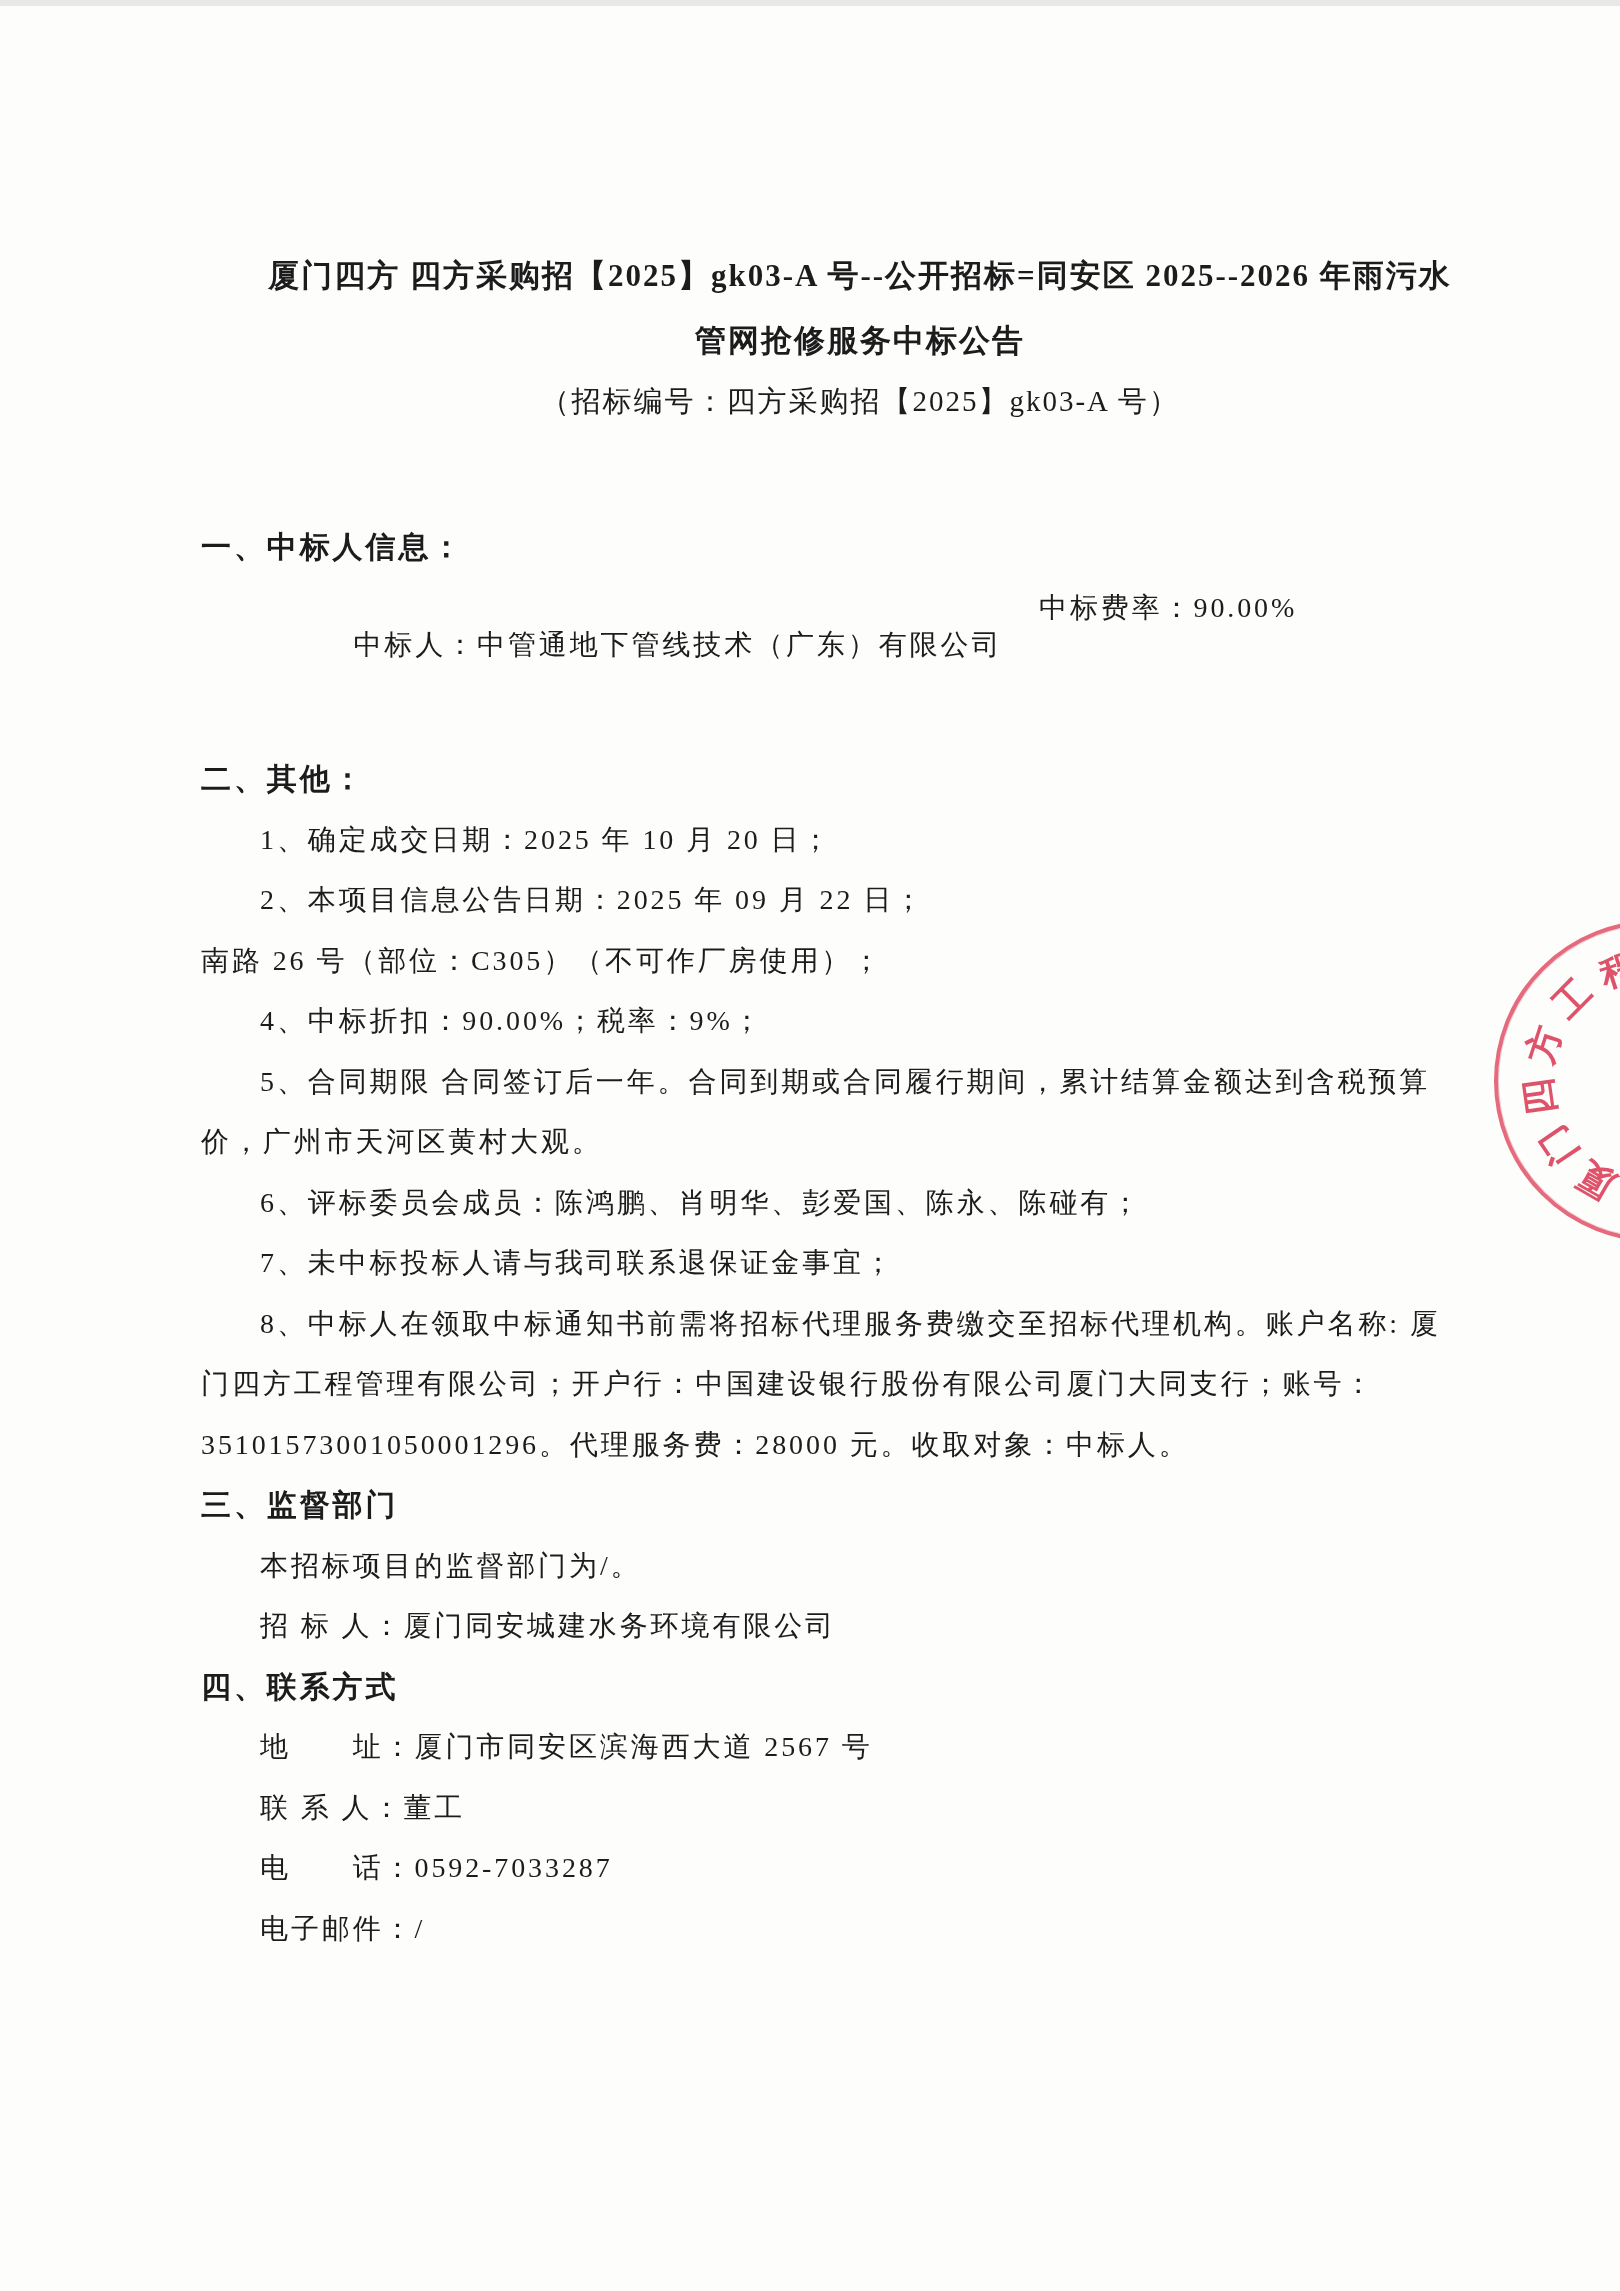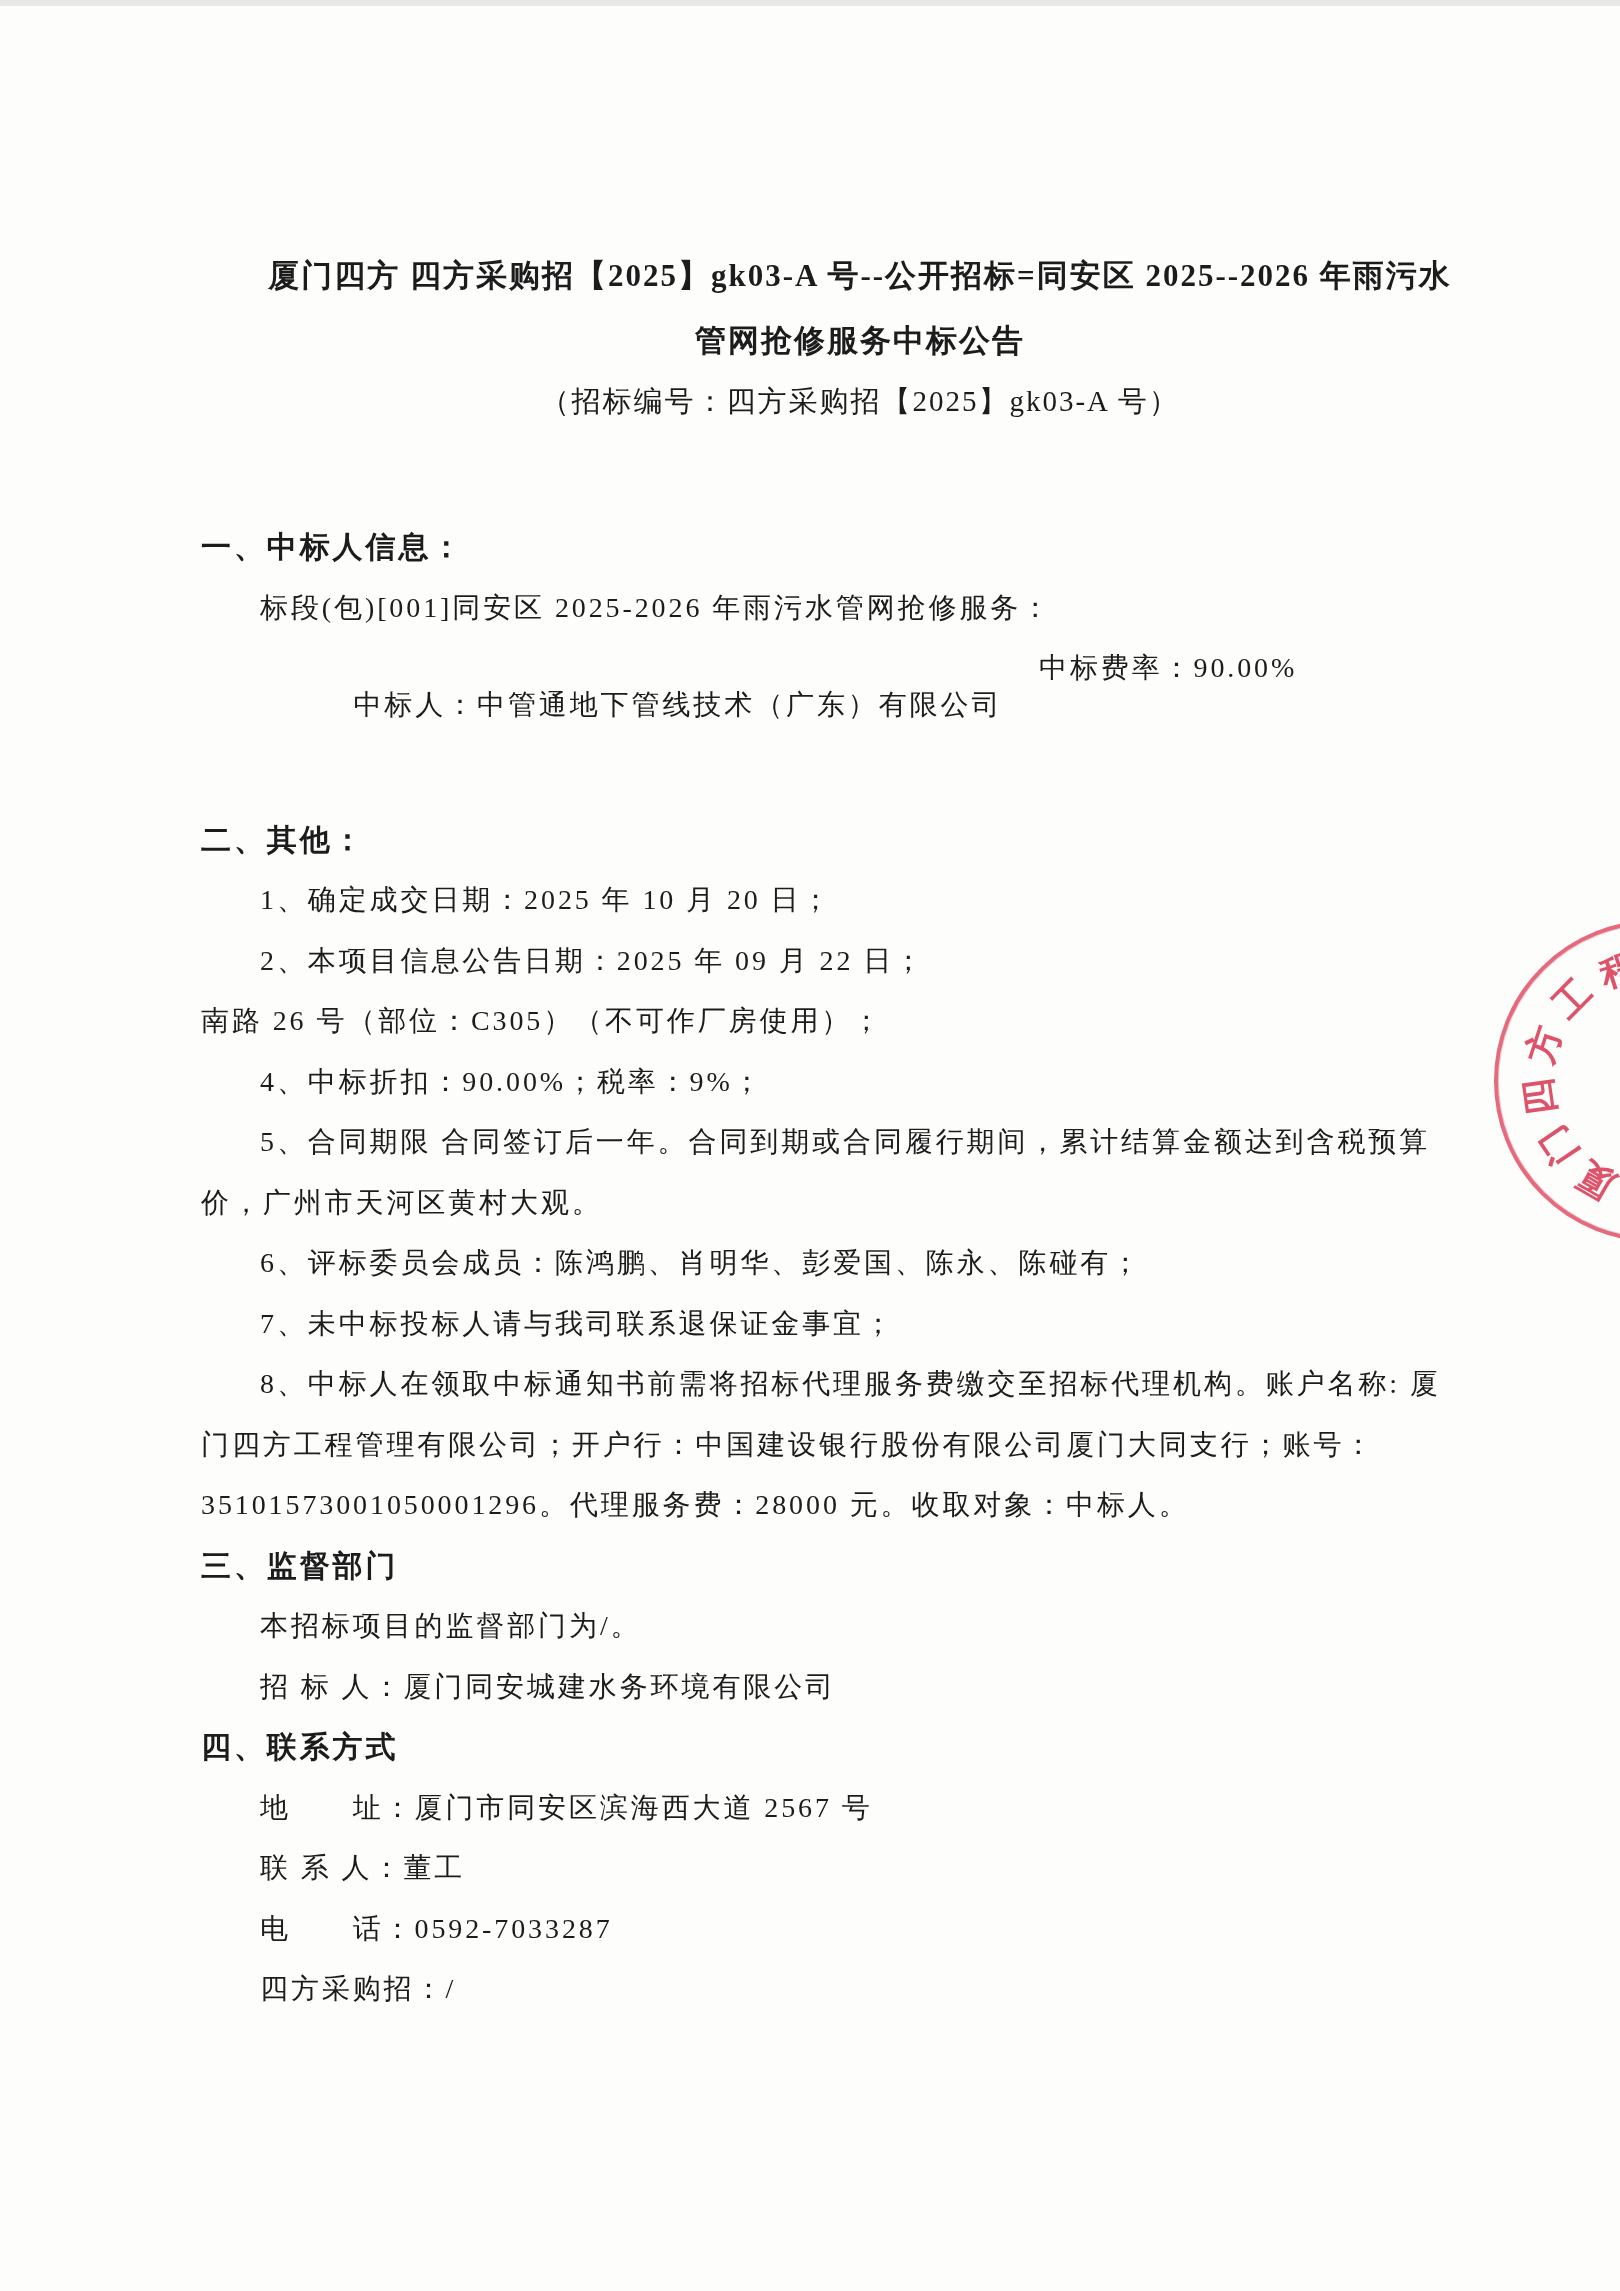--- a/index.html
+++ b/index.html
@@ -86,21 +86,20 @@
 <body>
 
 <div class="page">
   <div class="content">
 
     <div class="title">厦门四方 四方采购招【2025】gk03-A 号--公开招标=同安区 2025--2026 年雨污水</div>
     <div class="title">管网抢修服务中标公告</div>
     <div class="subtitle gap-after-head">（招标编号：四方采购招【2025】gk03-A 号）</div>
 
     <div class="ln h">一、中标人信息：</div>
-    <div class="ln ind1">标段(包)[001]同安区 2025-2026 年雨污水管网抢修服务：</div>
     <div class="ln ind2 winner-line">
       <span>中标人：中管通地下管线技术（广东）有限公司</span>
       <span class="rate">中标费率：90.00%</span>
     </div>
 
     <div class="ln h">二、其他：</div>
     <div class="ln ind1">1、确定成交日期：2025 年 10 月 20 日；</div>
     <div class="ln ind1">2、本项目信息公告日期：2025 年 09 月 22 日；</div>
     <div class="ln">南路 26 号（部位：C305）（不可作厂房使用）；</div>
     <div class="ln ind1">4、中标折扣：90.00%；税率：9%；</div>
@@ -113,21 +112,21 @@
     <div class="ln">35101573001050001296。代理服务费：28000 元。收取对象：中标人。</div>
 
     <div class="ln h">三、监督部门</div>
     <div class="ln ind1">本招标项目的监督部门为/。</div>
 
     <div class="ln ind1">招 标 人：厦门同安城建水务环境有限公司</div>
     <div class="ln h">四、联系方式</div>
     <div class="ln ind1">地　　址：厦门市同安区滨海西大道 2567 号</div>
     <div class="ln ind1">联 系 人：董工</div>
     <div class="ln ind1">电　　话：0592-7033287</div>
-    <div class="ln ind1">四方采购招：/</div>
+    <div class="ln ind1">电子邮件：/</div>
 
   </div>
 
   <div class="seal-clip">
     <div class="seal-circle">
       <span class="seal-char" style="transform:rotate(-150deg) translateY(-116px);">厦</span>
       <span class="seal-char" style="transform:rotate(-124deg) translateY(-116px);">门</span>
       <span class="seal-char" style="transform:rotate(-98deg) translateY(-116px);">四</span>
       <span class="seal-char" style="transform:rotate(-72deg) translateY(-116px);">方</span>
       <span class="seal-char" style="transform:rotate(-45deg) translateY(-116px);">工</span>

